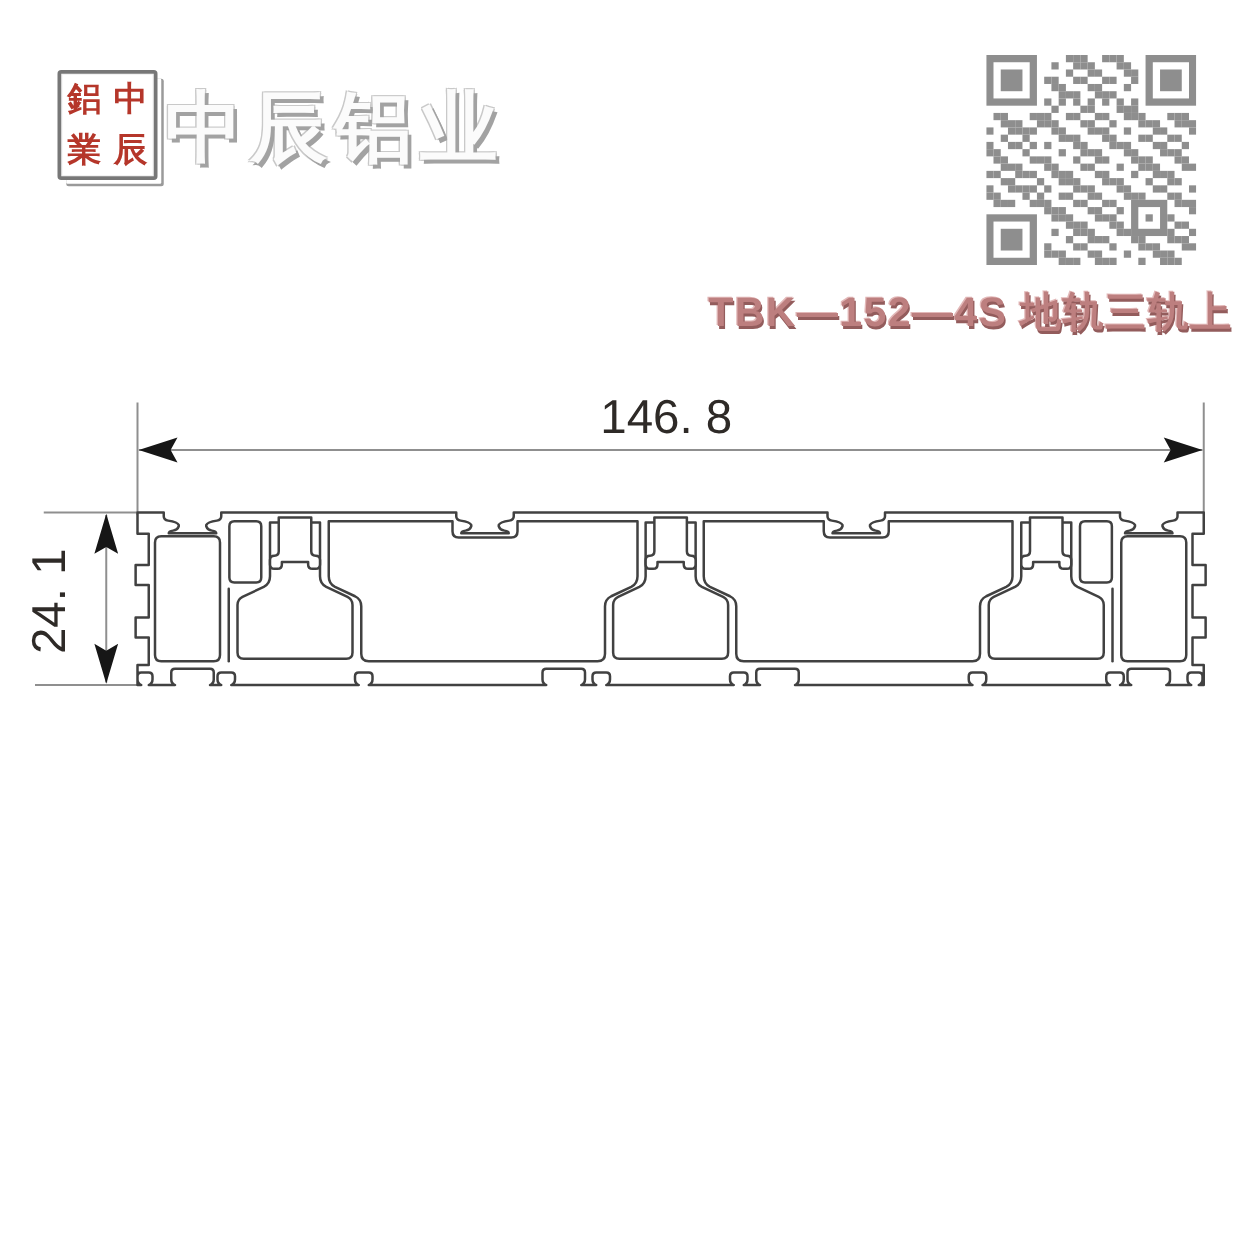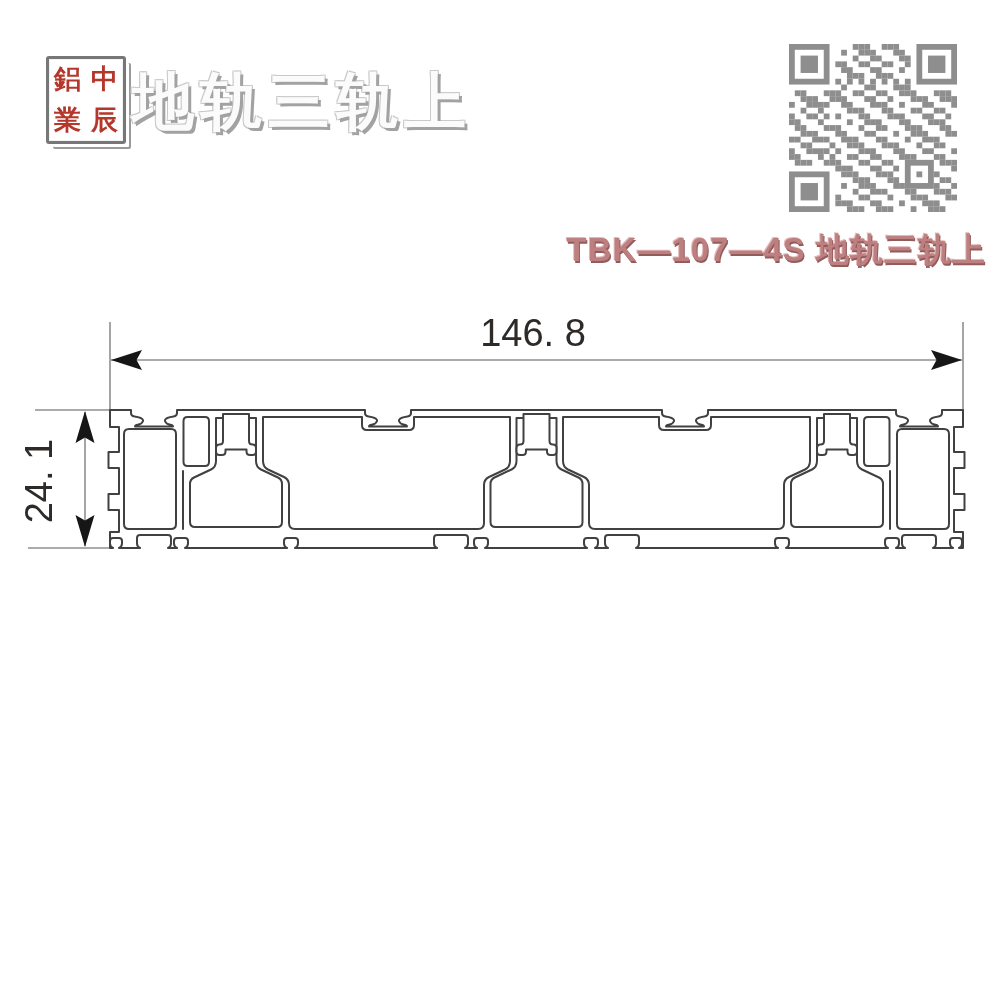--- a/index.html
+++ b/index.html
@@ -36,21 +36,21 @@
 
 <div class="page">
 
   <div class="seal">
     <span>鋁</span>
     <span>中</span>
     <span>業</span>
     <span>辰</span>
   </div>
 
-  <div class="company">地轨三轨上</div>
+  <div class="company">中辰铝业</div>
 
   <svg id="qr-svg" class="qr" viewBox="0 0 29 29">
       <rect x="0" y="0" width="29" height="29" fill="#ffffff"></rect>
       <rect x="11" y="0" width="1" height="1" fill="#8e8e8e"></rect>
       <rect x="12" y="0" width="1" height="1" fill="#8e8e8e"></rect>
       <rect x="13" y="0" width="1" height="1" fill="#8e8e8e"></rect>
       <rect x="16" y="0" width="1" height="1" fill="#8e8e8e"></rect>
       <rect x="17" y="0" width="1" height="1" fill="#8e8e8e"></rect>
       <rect x="18" y="0" width="1" height="1" fill="#8e8e8e"></rect>
       <rect x="9" y="1" width="1" height="1" fill="#8e8e8e"></rect>
@@ -340,21 +340,21 @@
       <rect x="23" y="1" width="5" height="5" fill="#fff"></rect>
       <rect x="24" y="2" width="3" height="3" fill="#8e8e8e"></rect>
       <rect x="0" y="22" width="7" height="7" fill="#8e8e8e"></rect>
       <rect x="1" y="23" width="5" height="5" fill="#fff"></rect>
       <rect x="2" y="24" width="3" height="3" fill="#8e8e8e"></rect>
       <rect x="20" y="20" width="5" height="5" fill="#8e8e8e"></rect>
       <rect x="21" y="21" width="3" height="3" fill="#fff"></rect>
       <rect x="22" y="22" width="1" height="1" fill="#8e8e8e"></rect>
     </svg>
 
-  <div class="model">TBK—107—4S 地轨三轨上</div>
+  <div class="model">TBK—152—4S 地轨三轨上</div>
 
   <svg class="draw" viewBox="0 0 1000 1000">
     <g id="dimlines" stroke="#8f8f8f" stroke-width="1.6">
       <line x1="110" y1="322" x2="110" y2="412"></line>
       <line x1="963" y1="322" x2="963" y2="412"></line>
       <line x1="111" y1="360" x2="962" y2="360"></line>
       <line x1="35" y1="410" x2="110" y2="410"></line>
       <line x1="28" y1="548" x2="110" y2="548"></line>
       <line x1="85" y1="412" x2="85" y2="546"></line>
     </g>

